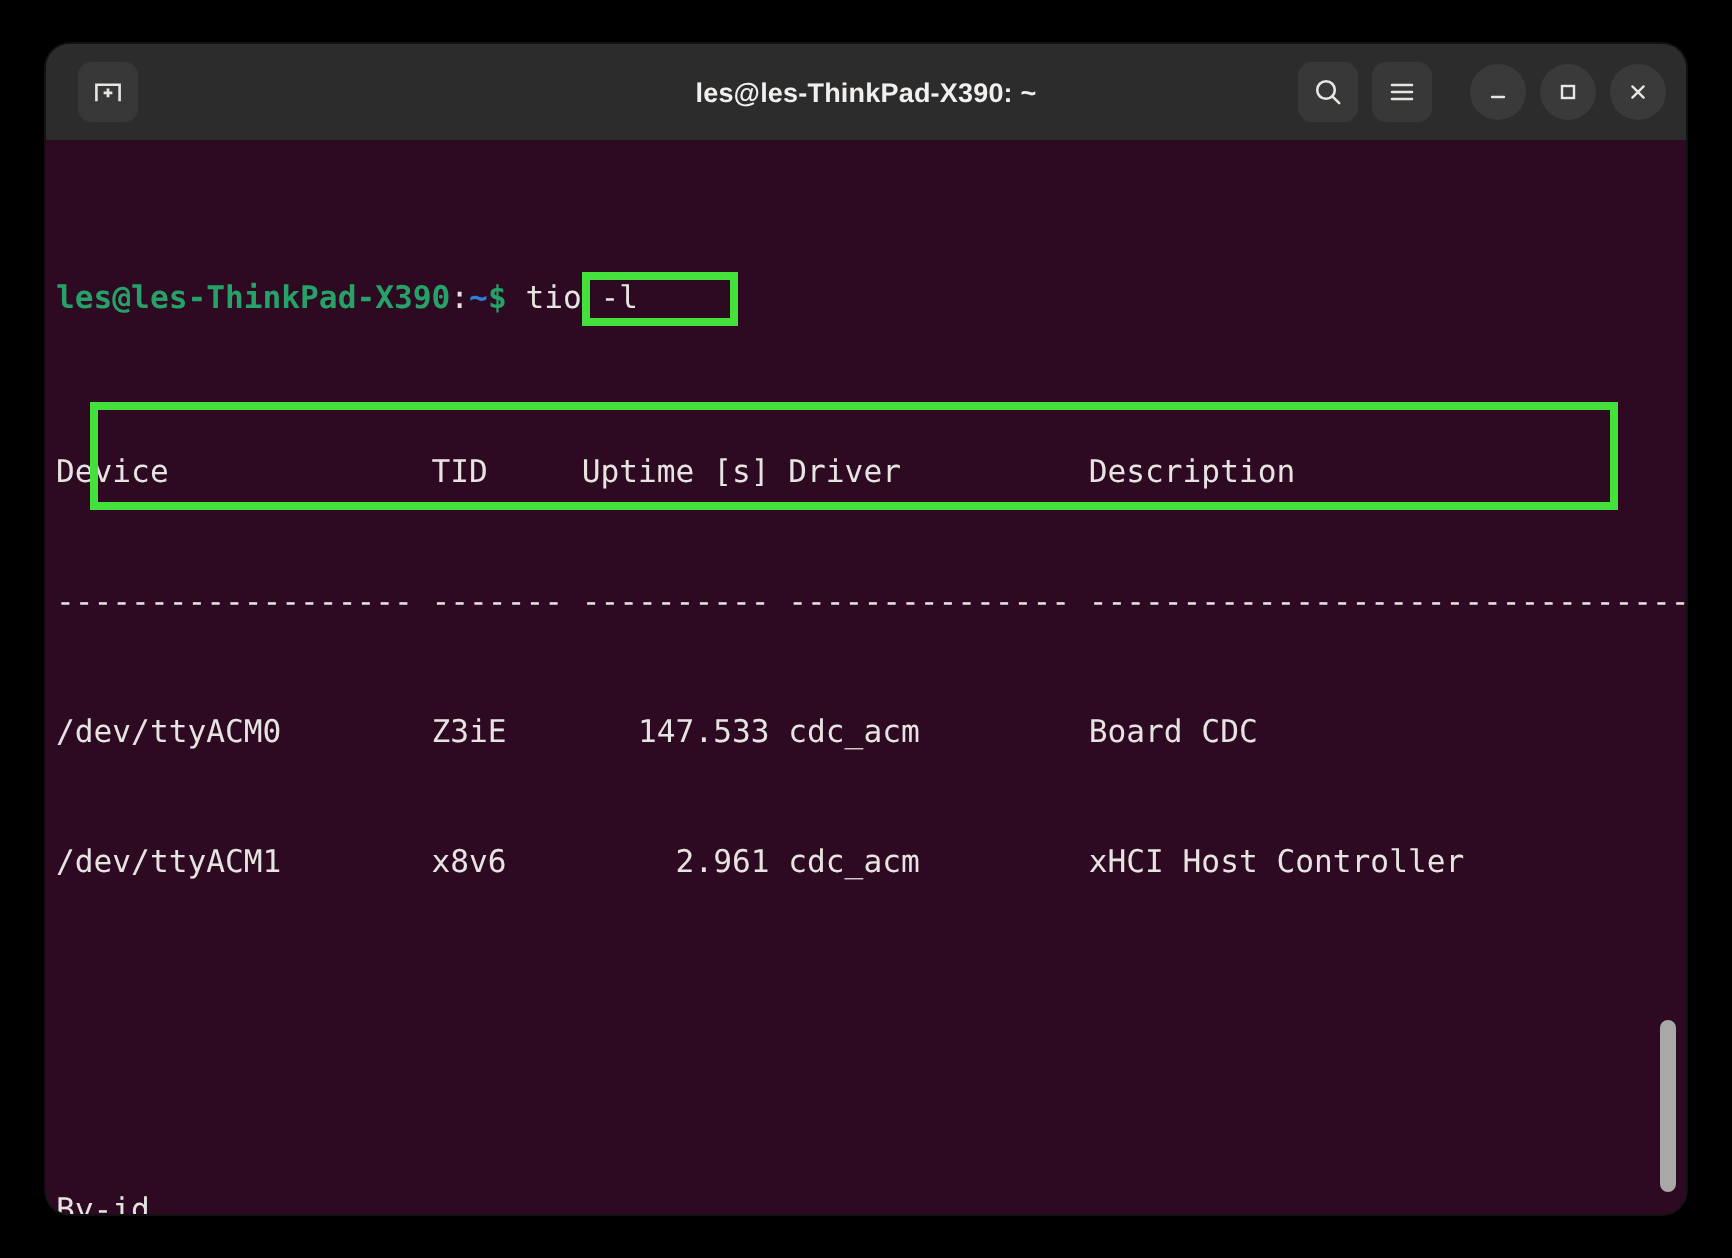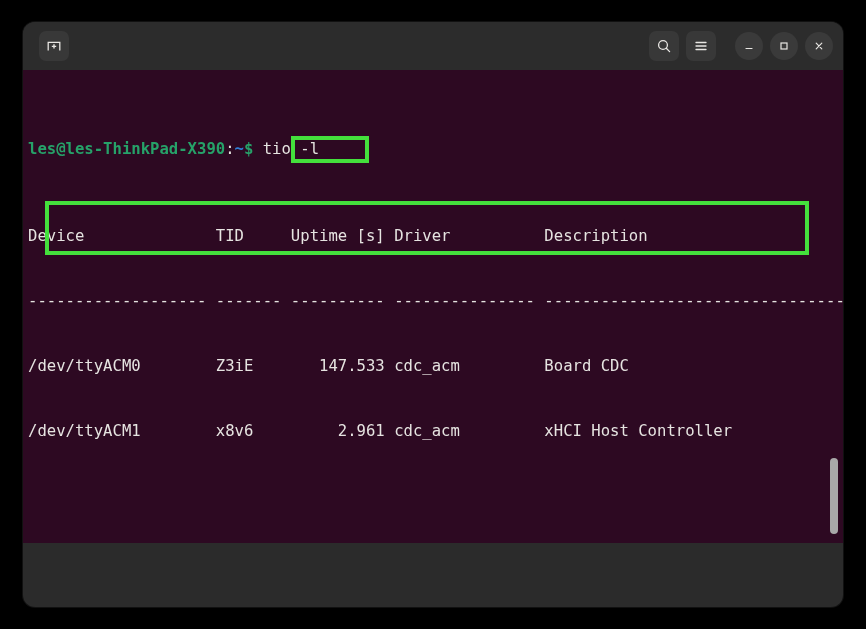--- a/index.html
+++ b/index.html
@@ -71,21 +71,21 @@
     display: flex;
     align-items: center;
     gap: 7px;
     z-index: 2;
   }
   #tb-right .gap { width: 5px; }
 
   
   #terminal {
     position: relative;
-    height: 473px;
+    height: 537px;
     background: #2d0922;
     overflow: hidden;
   }
   #termtext {
     position: absolute;
     left: 5px;
     top: 4px;
     font-family: "DejaVu Sans Mono", monospace;
     font-size: 15.6px;
     line-height: 21.7px;
@@ -135,20 +135,21 @@
 
   <div id="titlebar">
 
     <div class="tb-btn" id="newtab-btn">
       <svg width="16" height="16" viewBox="0 0 16 16" fill="none" stroke="#e8e6e3" stroke-width="1.3">
         <path d="M2.2 12.6 V4.4 H13.8 V12.6"></path>
         <path d="M8 6.2 V10.6 M5.8 8.4 H10.2" stroke-width="1.4"></path>
       </svg>
     </div>
 
+    <div id="title-text">les@les-ThinkPad-X390: ~</div>
 
     <div id="tb-right">
 
       <div class="tb-btn">
         <svg width="16" height="16" viewBox="0 0 16 16" fill="none" stroke="#e8e6e3" stroke-width="1.3">
           <circle cx="7" cy="7" r="4.4"></circle>
           <path d="M10.3 10.3 L13.6 13.6" stroke-linecap="round"></path>
         </svg>
       </div>
 

